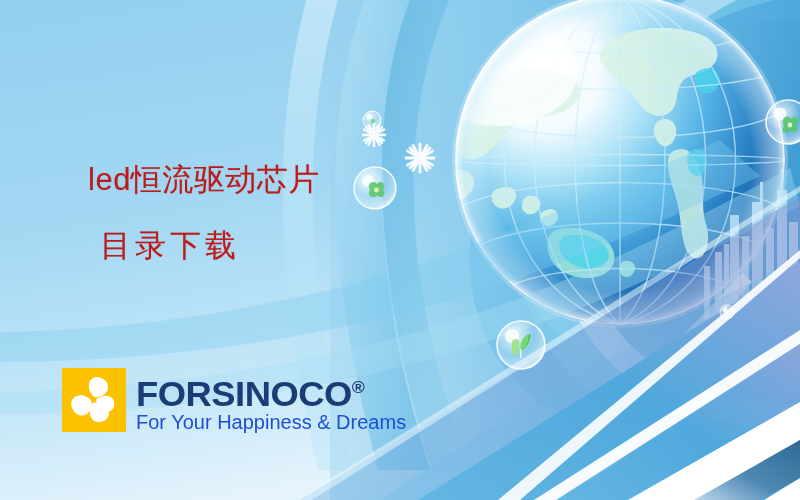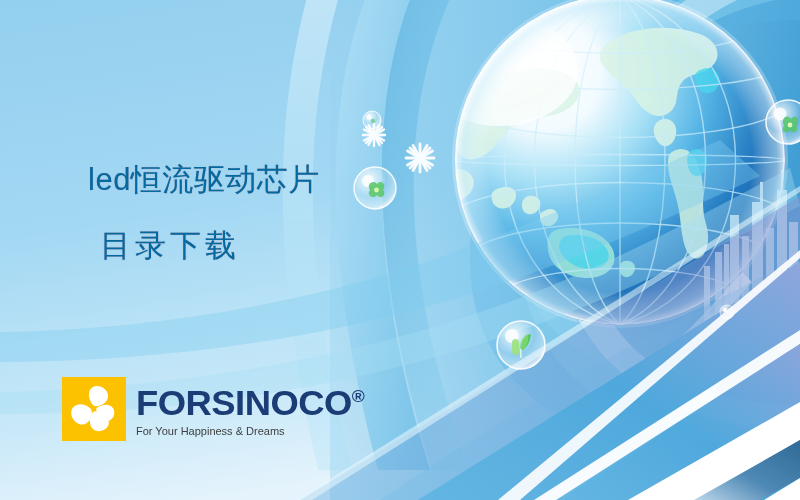--- a/index.html
+++ b/index.html
@@ -21,40 +21,40 @@
     width: 800px; height: 500px;
     display: block;
   }
 
   
   .headline {
     position: absolute;
     left: 88px;
     top: 160px;
     z-index: 30;
-    color: #0369a1;
+    color: #b91c1c;
     font-size: 31px;
     line-height: 40px;
     letter-spacing: 0.5px;
     white-space: nowrap;
     text-shadow: 0 0 1px rgba(240,16,0,0.35);
   }
   .headline-line1 { display: block; }
   .headline-line2 {
     display: block;
     margin-top: 26px;
     margin-left: 12px;
     letter-spacing: 4px;
   }
 
   
   #logo-block {
     position: absolute;
     left: 62px;
-    top: 377px;
+    top: 368px;
     z-index: 30;
     display: flex;
     align-items: flex-start;
   }
   #logo-mark {
     width: 64px;
     height: 64px;
     background: #FCC200;
     flex: 0 0 auto;
   }
@@ -76,23 +76,23 @@
     transform-origin: left center;
     white-space: nowrap;
   }
   #logo-wordmark .reg {
     font-size: 17px;
     vertical-align: super;
     letter-spacing: 0;
   }
   #logo-tagline {
     font-family: "Liberation Sans", sans-serif;
-    font-size: 11px;
+    font-size: 20px;
     line-height: 19px;
-    color: #404040;
+    color: #1d4ed8;
     margin-top: 1px;
     white-space: nowrap;
   }
 </style>
 </head>
 <body>
 
 <div id="stage">
 
   <svg id="bg-svg" viewBox="0 0 800 500" preserveAspectRatio="none" aria-hidden="true">

